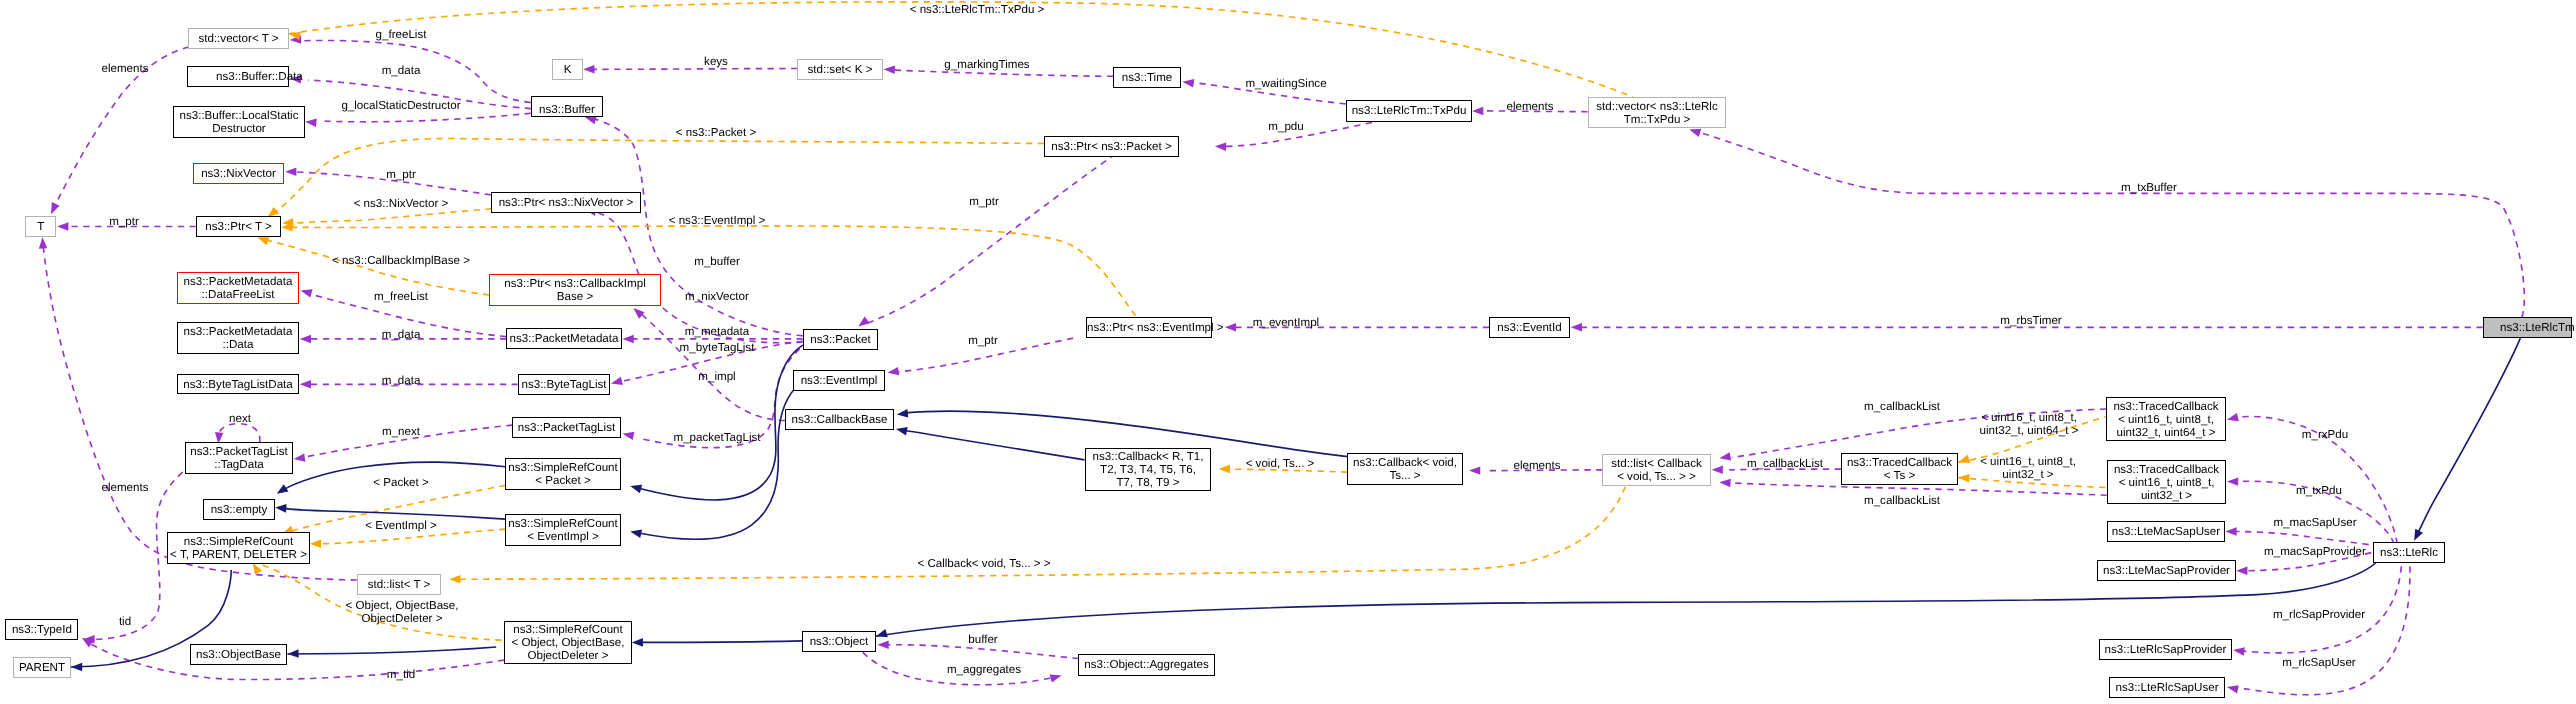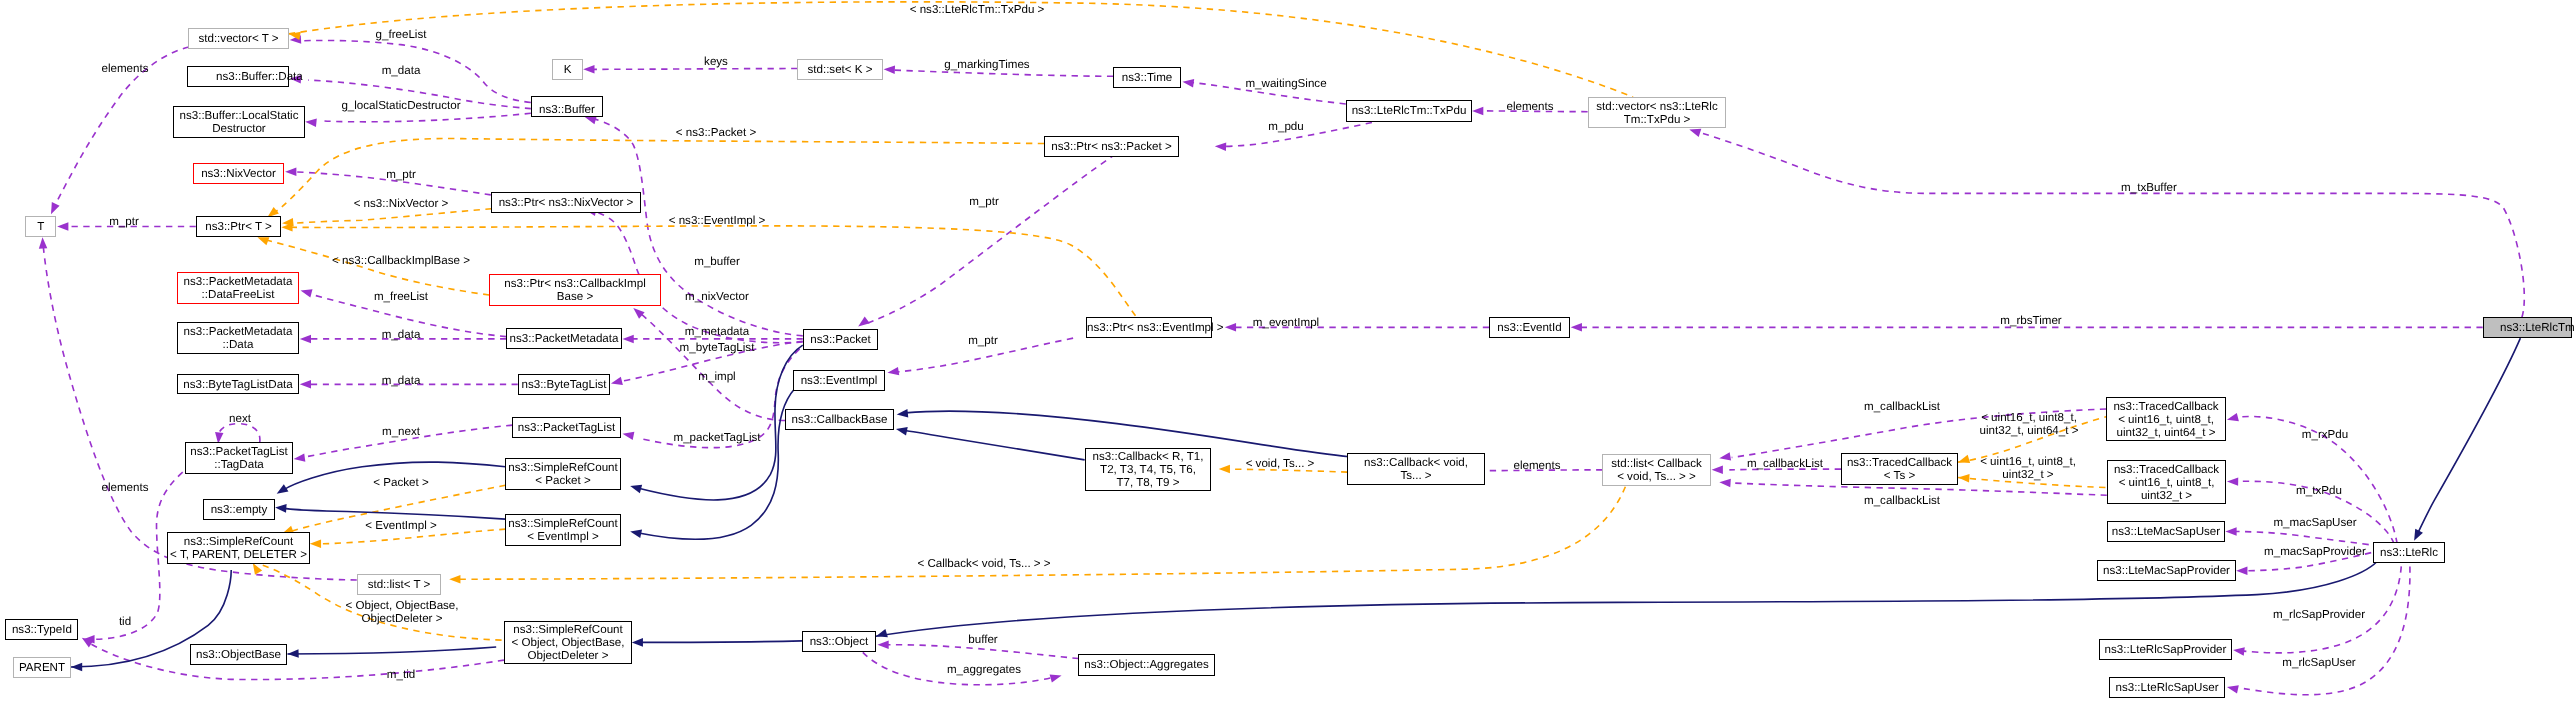--- a/index.html
+++ b/index.html
@@ -181,21 +181,21 @@
 <div class="node plain" style="left:803px;top:329px;width:75px;height:21px;"><div class="nt"><span>ns3::Packet</span></div></div>
 <div class="node plain" style="left:793px;top:370px;width:92px;height:21px;"><div class="nt"><span>ns3::EventImpl</span></div></div>
 <div class="node plain" style="left:785px;top:409px;width:109px;height:21px;"><div class="nt"><span>ns3::CallbackBase</span></div></div>
 <div class="node plain" style="left:802px;top:631px;width:74px;height:21px;"><div class="nt"><span>ns3::Object</span></div></div>
 <div class="node plain" style="left:1078px;top:654px;width:137px;height:21.6px;"><div class="nt"><span>ns3::Object::Aggregates</span></div></div>
 <div class="node plain" style="left:1113px;top:67px;width:68px;height:21px;"><div class="nt"><span>ns3::Time</span></div></div>
 <div class="node plain" style="left:1044px;top:136px;width:135px;height:21px;"><div class="nt"><span>ns3::Ptr&lt; ns3::Packet &gt;</span></div></div>
 <div class="node plain" style="left:1070px;top:317px;width:126px;height:21px;margin-left:16px;"><div class="nt"><span>ns3::Ptr&lt; ns3::EventImpl &gt;</span></div></div>
 <div class="node plain" style="left:1085px;top:448px;width:126px;height:43px;"><div class="nt"><span>ns3::Callback&lt; R, T1,</span><br><span>T2, T3, T4, T5, T6,</span><br><span>T7, T8, T9 &gt;</span></div></div>
 <div class="node plain" style="left:1346px;top:100px;width:126px;height:21.6px;text-align:center;"><div class="nt"><span>ns3::LteRlcTm::TxPdu</span></div></div>
-<div class="node plain" style="left:1347px;top:453px;width:138px;height:32px;"><div class="nt"><span>ns3::Callback&lt; void,</span><br><span>Ts... &gt;</span></div></div>
+<div class="node plain" style="left:1347px;top:453px;width:116px;height:32px;"><div class="nt"><span>ns3::Callback&lt; void,</span><br><span>Ts... &gt;</span></div></div>
 <div class="node plain" style="left:1489px;top:317px;width:81px;height:21px;"><div class="nt"><span>ns3::EventId</span></div></div>
 <div class="node grey" style="left:1588px;top:97px;width:138px;height:31px;"><div class="nt"><span>std::vector&lt; ns3::LteRlc</span><br><span>Tm::TxPdu &gt;</span></div></div>
 <div class="node grey" style="left:1602px;top:454px;width:109px;height:32px;"><div class="nt"><span>std::list&lt; Callback</span><br><span>&lt; void, Ts... &gt; &gt;</span></div></div>
 <div class="node plain" style="left:1841px;top:453px;width:117px;height:32px;"><div class="nt"><span>ns3::TracedCallback</span><br><span>&lt; Ts &gt;</span></div></div>
 <div class="node plain" style="left:2106px;top:397px;width:120px;height:44px;"><div class="nt"><span>ns3::TracedCallback</span><br><span>&lt; uint16_t, uint8_t,</span><br><span>uint32_t, uint64_t &gt;</span></div></div>
 <div class="node plain" style="left:2107px;top:460px;width:119px;height:44px;"><div class="nt"><span>ns3::TracedCallback</span><br><span>&lt; uint16_t, uint8_t,</span><br><span>uint32_t &gt;</span></div></div>
 <div class="node plain" style="left:2107px;top:521px;width:118px;height:21px;"><div class="nt"><span>ns3::LteMacSapUser</span></div></div>
 <div class="node plain" style="left:2097px;top:560px;width:139px;height:21px;"><div class="nt"><span>ns3::LteMacSapProvider</span></div></div>
 <div class="node plain" style="left:2099px;top:639px;width:133px;height:21px;"><div class="nt"><span>ns3::LteRlcSapProvider</span></div></div>
 <div class="node plain" style="left:2109px;top:677px;width:116px;height:21px;justify-content:center;"><div class="nt"><span>ns3::LteRlcSapUser</span></div></div>

